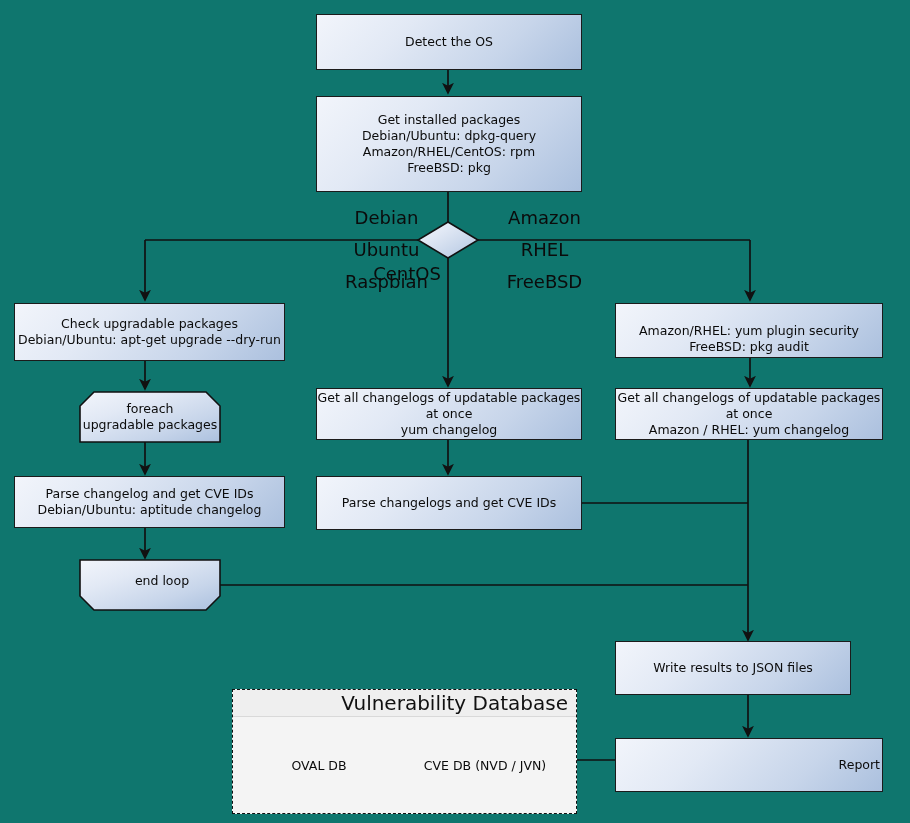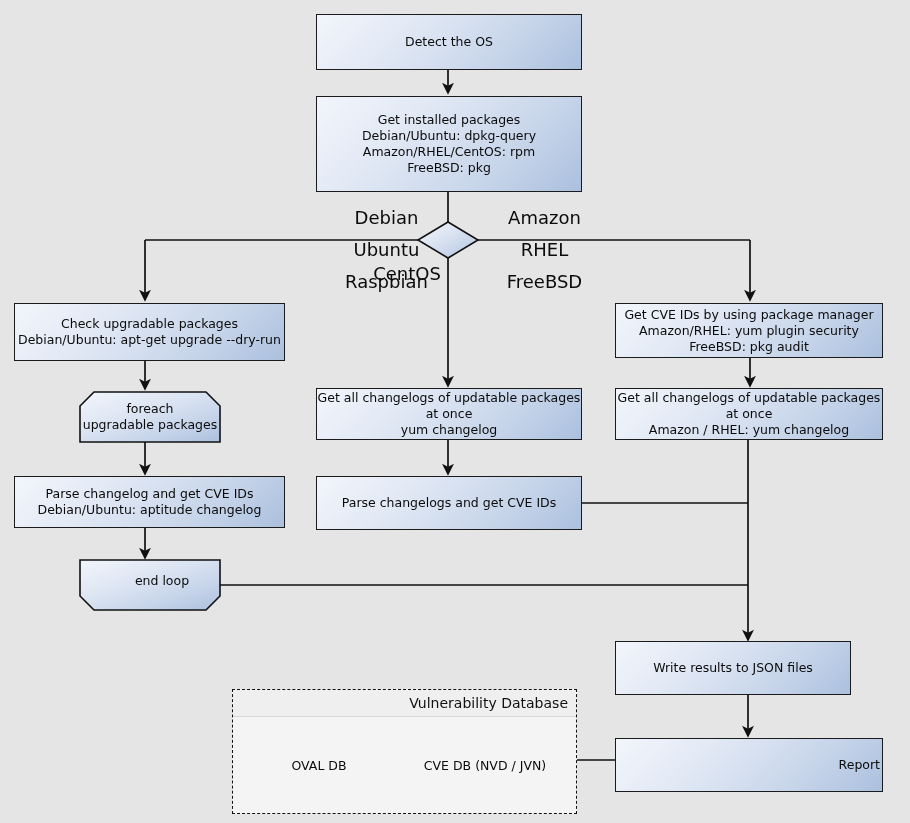--- a/index.html
+++ b/index.html
@@ -1,34 +1,34 @@
 <!DOCTYPE html>
 <html><head>
 <meta charset="utf-8">
 <style>
   html,body{margin:0;padding:0;background:#ffffff;}
   body{width:910px;height:823px;font-family:"DejaVu Sans","Liberation Sans",sans-serif;}
-  #stage{position:relative;width:910px;height:823px;overflow:hidden;background:#e5e5e5;}
+  #stage{position:relative;width:910px;height:823px;overflow:hidden;background:#0f766e;}
   #wires{position:absolute;left:0;top:0;width:910px;height:823px;}
   .node{position:absolute;box-sizing:border-box;display:flex;align-items:center;justify-content:center;
         text-align:center;color:#0b0b0b;font-size:12.5px;line-height:16px;}
   .boxfill{background:linear-gradient(135deg,#f2f5fb 0%,#e2e9f5 32%,#c7d5ea 70%,#abc0de 100%);
            border:1.6px solid #1b1b1b;}
   .node .txt{padding:0 2px;white-space:nowrap;}
   .node.ovf{overflow:visible;}
   .loopbox{position:absolute;}
   .loopbox .lbl{position:absolute;left:0;top:0;width:100%;height:100%;display:flex;
                 align-items:center;justify-content:center;text-align:center;
                 font-size:12.5px;line-height:16px;color:#0b0b0b;border-radius:25px;}
   .edgelbl{position:absolute;font-size:18px;line-height:16px;color:#0b0b0b;text-align:center;white-space:pre;}
   #dbgroup{position:absolute;left:232px;top:689px;width:345px;height:125px;
            background:#f4f4f4;border:1.8px dashed #111;box-sizing:border-box;}
   #dbgroup .ghdr{position:absolute;left:0;top:0;right:0;height:27px;background:#efefef;
                  border-bottom:1px solid #d9d9d9;box-sizing:border-box;}
-  #dbgroup .gttl{position:absolute;right:8px;top:3px;font-size:14px;line-height:20px;color:#111;}
+  #dbgroup .gttl{position:absolute;right:8px;top:3px;font-size:20px;line-height:20px;color:#111;}
   .cyl{position:absolute;}
   .cyl .ctxt{position:absolute;left:0;right:0;top:0;bottom:0;display:flex;align-items:center;
              justify-content:center;font-size:12.5px;color:#0b0b0b;}
 </style>
 </head>
 <body>
 
 <div id="stage">
 
   <svg id="wires" viewBox="0 0 910 823" xmlns="http://www.w3.org/2000/svg">
@@ -162,21 +162,21 @@
       <span>yum changelog</span>
     </span>
   </div>
 
   <div class="node boxfill" style="left:316px;top:476px;width:266px;height:54px;">
     <span class="txt">Parse changelogs and get CVE IDs</span>
   </div>
 
   <div class="node boxfill" style="left:615px;top:303px;width:268px;height:55px;">
     <span>
-      <span>Get CVE IDs by using package manager</span><br>
+      <br>
       <span>Amazon/RHEL: yum plugin security</span><br>
       <span>FreeBSD: pkg audit</span>
     </span>
   </div>
 
   <div class="node boxfill ovf" style="left:615px;top:388px;width:268px;height:52px;">
     <span>
       <span>Get all changelogs of updatable packages at once</span><br>
       <span>Amazon / RHEL: yum changelog</span>
     </span>

